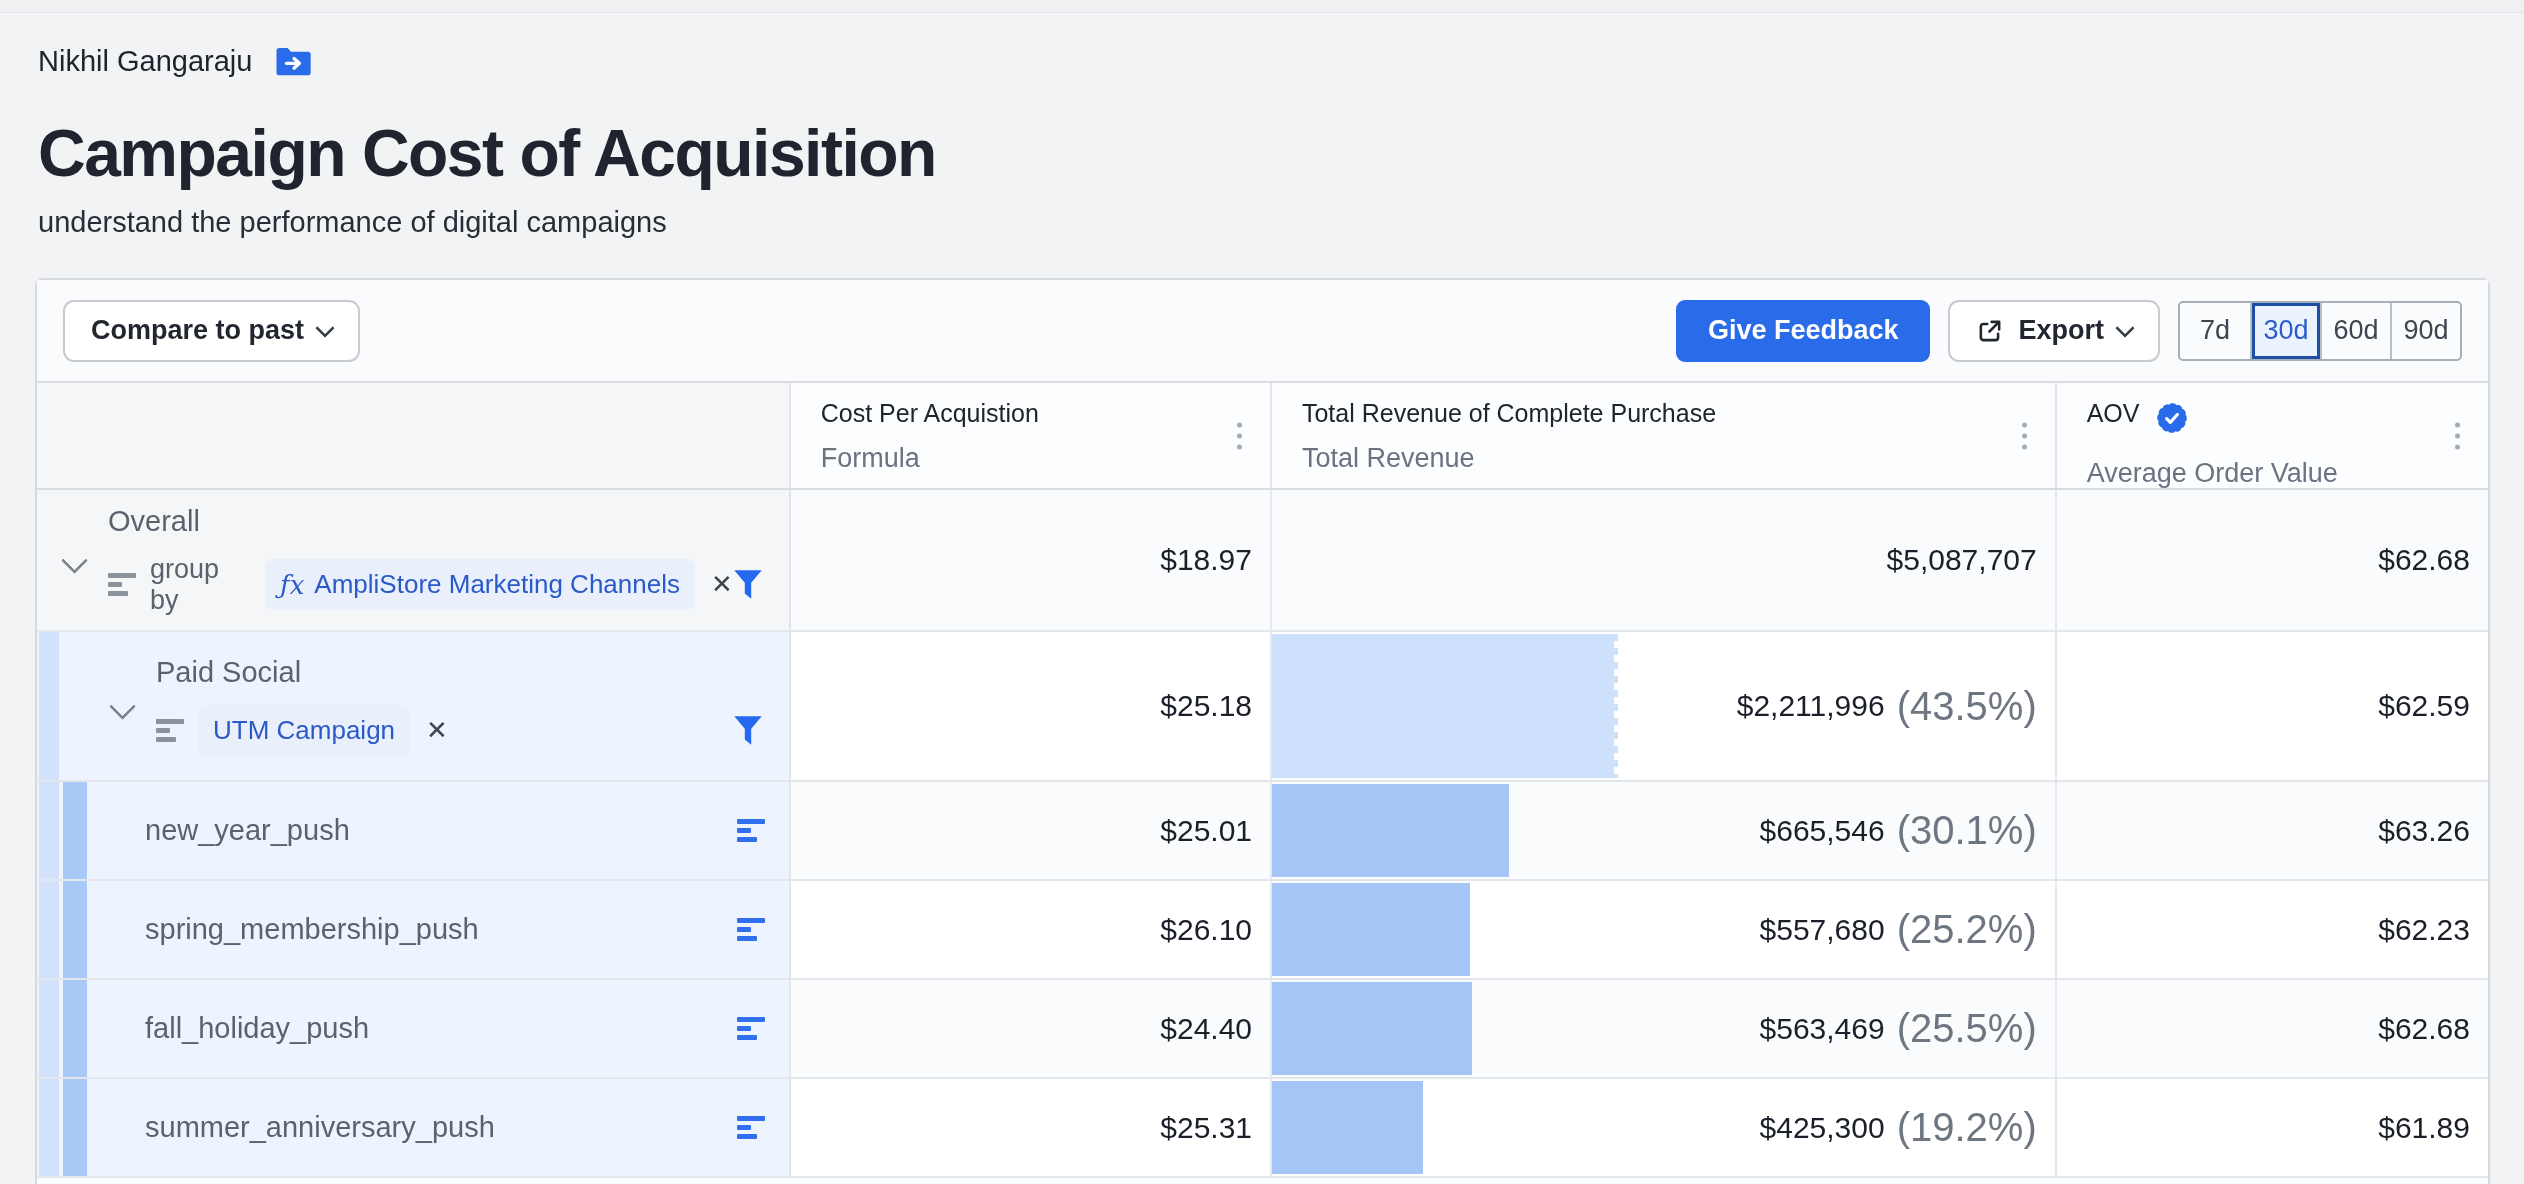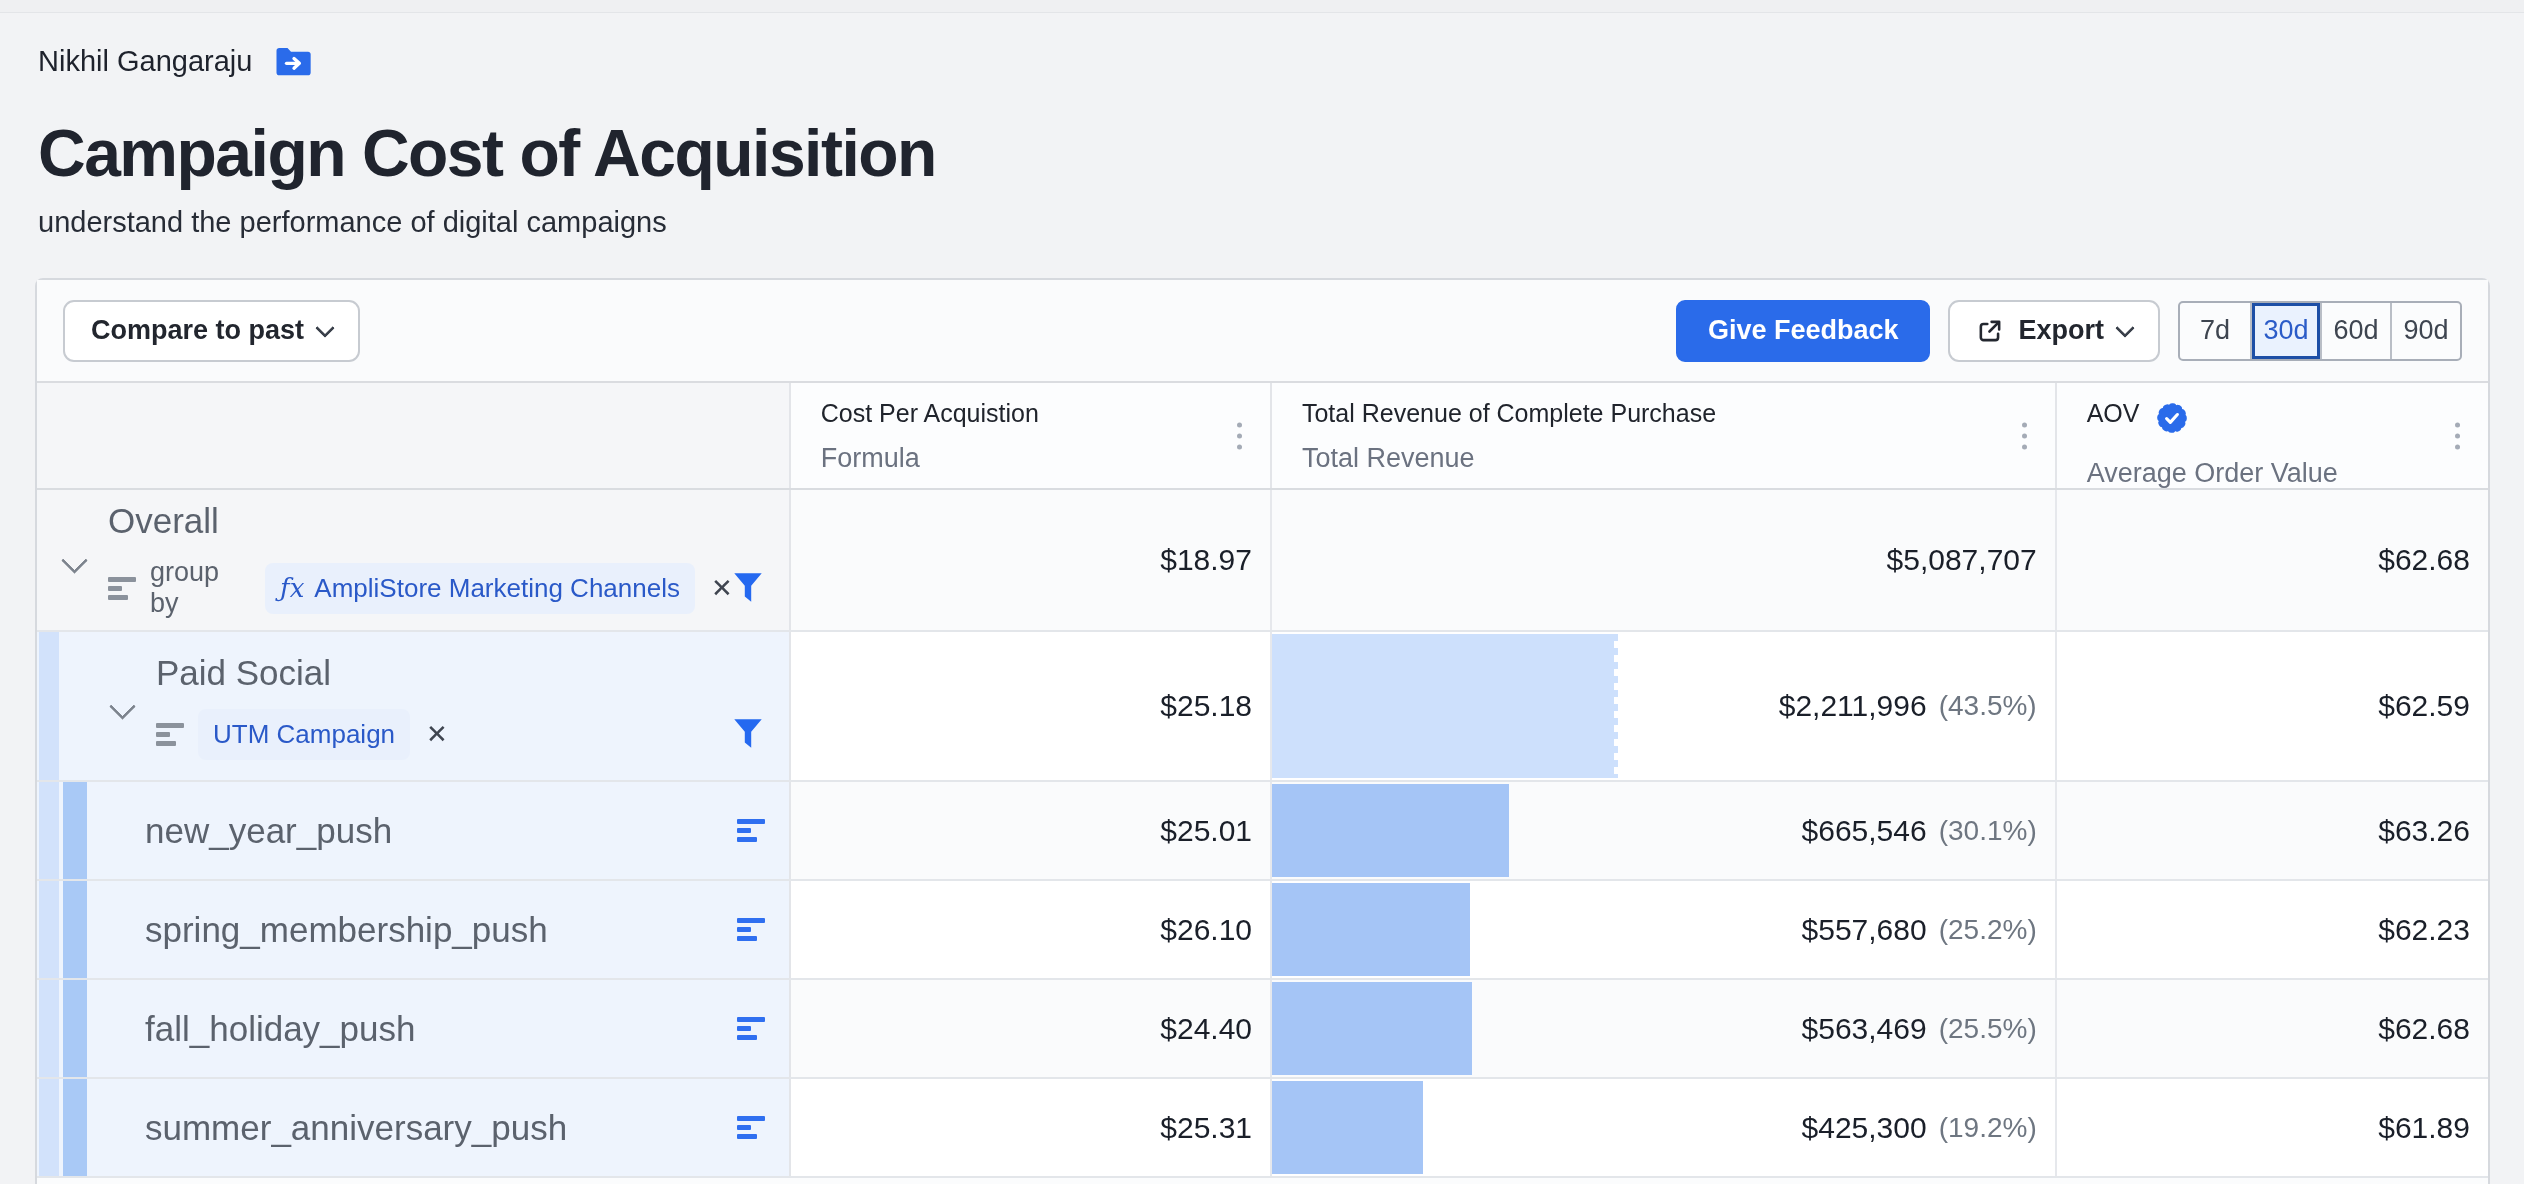--- a/index.html
+++ b/index.html
@@ -54,39 +54,39 @@
   
   .trow{display:flex;border-bottom:2px solid #e3e6ea;box-sizing:border-box;background:#fff;}
   .label-cell{width:755px;position:relative;display:flex;align-items:center;border-right:2px solid #e3e5e9;box-sizing:border-box;}
   .label-cell.overall{background:#f5f6f8;padding-left:28px;}
   .label-cell.group{background:#eef4fd;padding-left:76px;}
   .label-cell.leaf{background:#eef4fd;padding-left:108px;}
   .stripe1{position:absolute;left:2px;top:0;bottom:0;width:20px;background:#d2e2fb;}
   .stripe2{position:absolute;left:26px;top:0;bottom:0;width:24px;background:#a9c9f6;}
   .expand-chevron{width:16px;height:16px;border-right:3px solid #7d848e;border-bottom:3px solid #7d848e;transform:rotate(45deg);border-radius:1px;margin-right:24px;flex:none;cursor:pointer;}
   .lab-col{display:flex;flex-direction:column;gap:16px;flex:1;min-width:0;}
-  .row-label{font-size:35px;color:#5b626d;}
+  .row-label{font-size:29px;color:#5b626d;}
   .meta-row{display:flex;align-items:center;width:100%;}
   .groupby-txt{font-size:27px;color:#5b626d;margin:0 14px 0 14px;}
   .bars-icon{display:flex;flex-direction:column;gap:4px;flex:none;}
   .bars-icon i{display:block;height:5px;border-radius:1px;background:#8b929c;}
   .bars-icon i:nth-child(1){width:28px;}
   .bars-icon i:nth-child(2){width:14px;}
   .bars-icon i:nth-child(3){width:20px;}
   .bars-icon.blue i{background:#2f6ff0;}
   .chip{display:inline-flex;align-items:center;gap:10px;background:#e9f0fc;border-radius:8px;padding:10px 15px;font-size:26px;color:#2a59c8;cursor:pointer;white-space:nowrap;}
   .chip .fx{font-style:italic;font-family:"DejaVu Serif",serif;font-size:26px;}
   .chip-close{font-size:26px;font-weight:600;color:#3f4550;margin-left:16px;cursor:pointer;}
   .funnel{margin-left:auto;margin-right:26px;display:inline-flex;cursor:pointer;flex:none;}
   .leaf-bars{margin-left:auto;margin-right:24px;cursor:pointer;}
   .vcell{position:relative;display:flex;align-items:center;justify-content:flex-end;padding-right:18px;font-size:30px;color:#1a1f29;border-right:2px solid #e6e8ec;box-sizing:border-box;}
   .vcell:last-child{border-right:none;}
   .vcell.zebra{background:#fafbfc;}
   .vcell .val{position:relative;z-index:1;}
-  .pct{font-size:28px;color:#6e7681;z-index:1;position:relative;}
+  .pct{font-size:40px;color:#6e7681;z-index:1;position:relative;}
   .pct:not(:empty){margin-left:12px;}
   .bar{position:absolute;left:0;top:2px;bottom:2px;z-index:0;}
   .bar.parent{background:#cde0fc;}
   .bar.parent::after{content:'';position:absolute;right:-4px;top:0;bottom:0;width:4px;
     background:repeating-linear-gradient(to bottom,#cde0fc 0 7px,#ffffff 7px 14px);}
   .bar.child{background:#a5c5f6;}
 </style>
 </head>
 <body>
 

